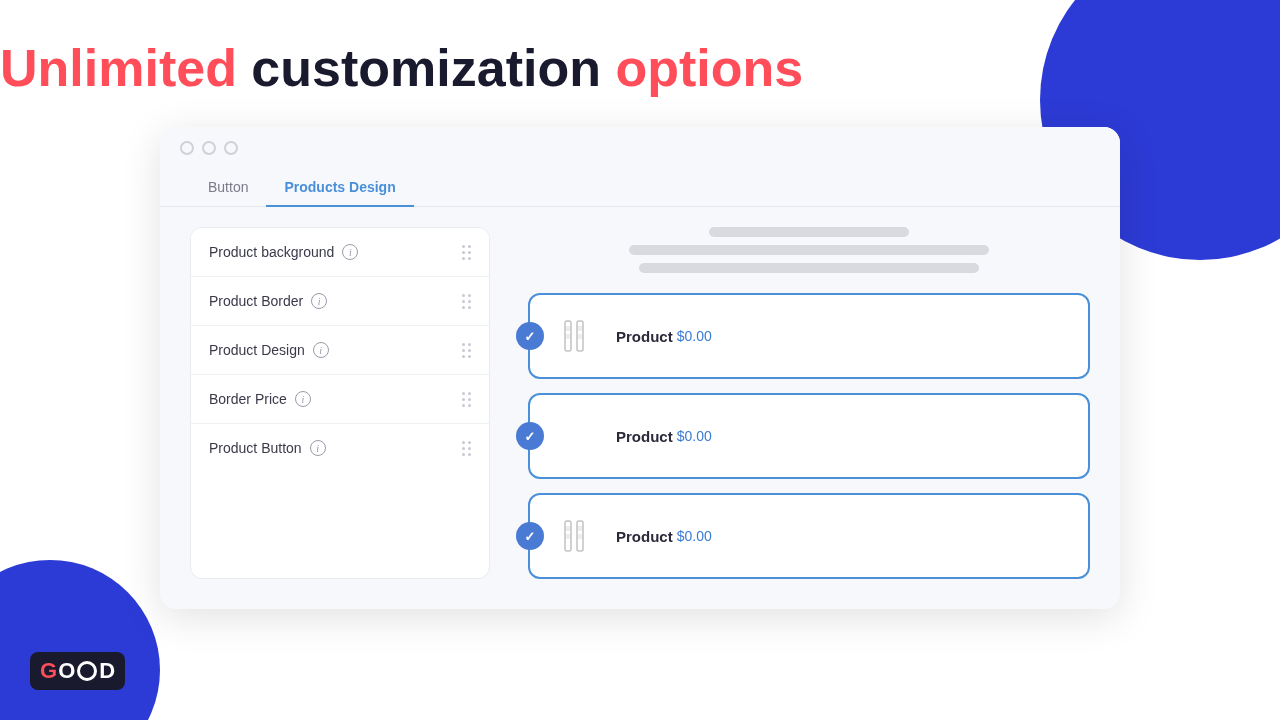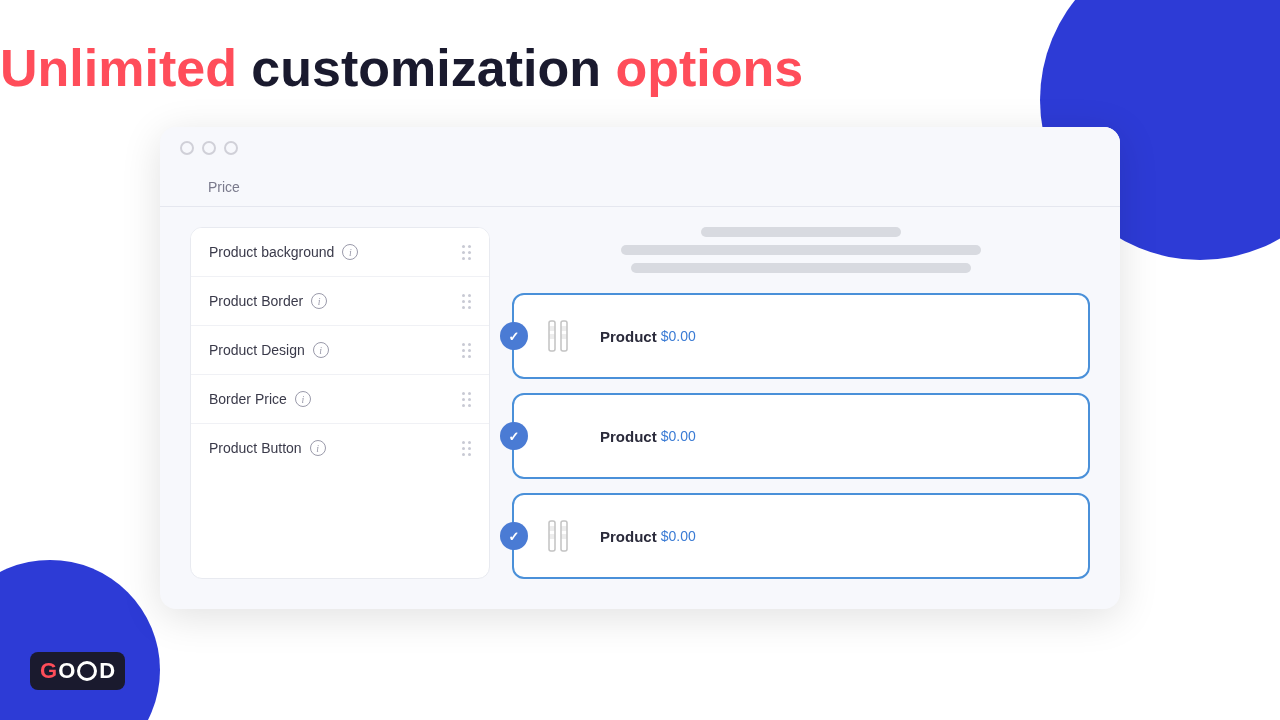--- a/index.html
+++ b/index.html
@@ -98,21 +98,21 @@
     }
     .tab.active {
       color: #4a90d9;
       border-bottom: 2px solid #4a90d9;
       font-weight: 600;
     }
 
     
     .content-area {
       display: flex;
-      gap: 22px;
+      gap: 38px;
       padding: 20px 30px 0 30px;
     }
 
     
     .left-panel {
       width: 300px;
       flex-shrink: 0;
       background: #ffffff;
       border-radius: 12px;
       border: 1px solid #e8eaf0;
@@ -303,21 +303,22 @@
 
 <div class="browser-window">
 
   <div class="browser-topbar">
     <div class="browser-dot"></div>
     <div class="browser-dot"></div>
     <div class="browser-dot"></div>
   </div>
 
   <div class="tabs-bar">
-    <div class="tab">Price</div>
+    <div class="tab">Button</div>
+    <div class="tab active">Products Design</div>
   </div>
 
   <div class="content-area">
 
     <div class="left-panel">
 
       <div class="settings-row">
         <div class="settings-row-label">
           <span>Product background</span>
           <div class="info-icon">i</div>

